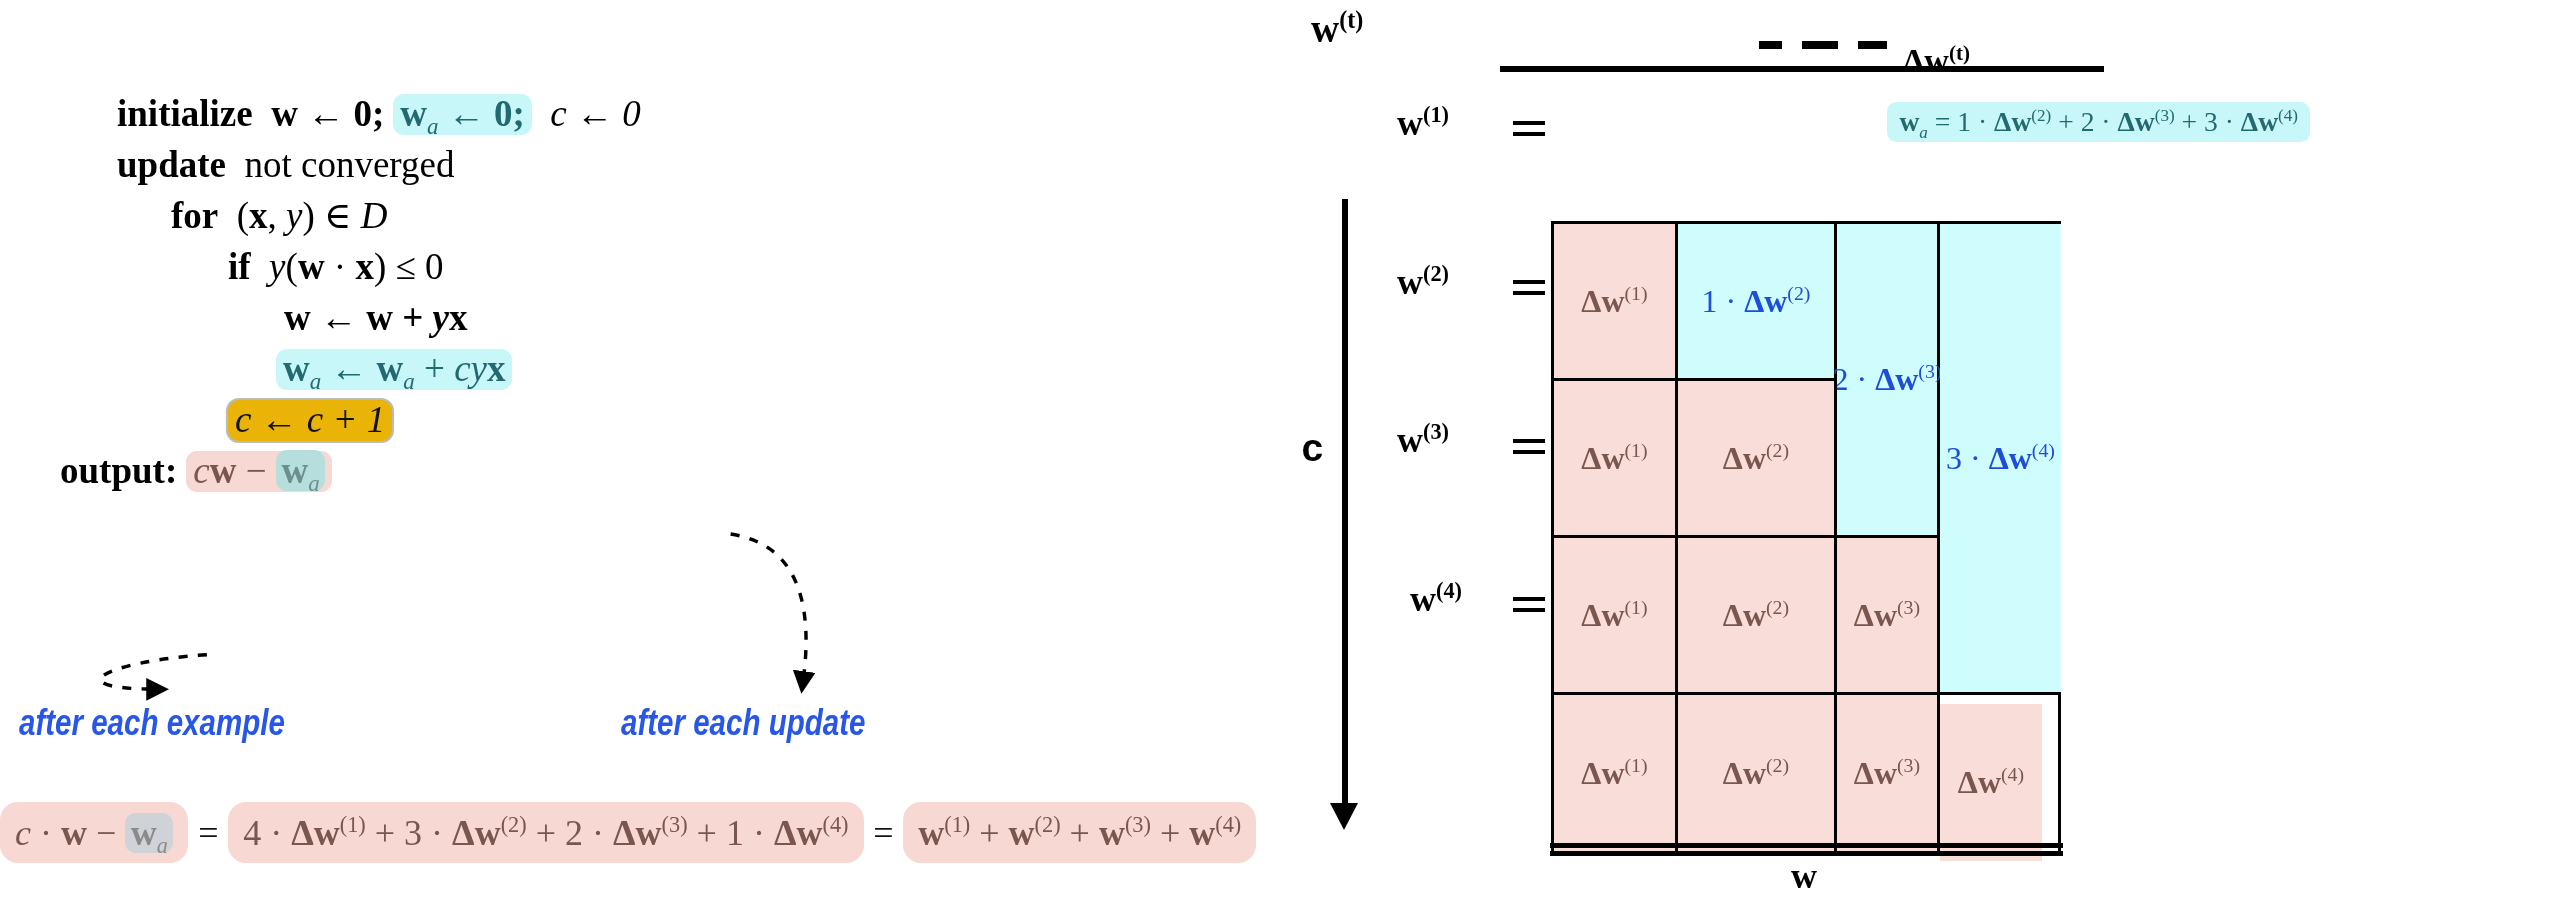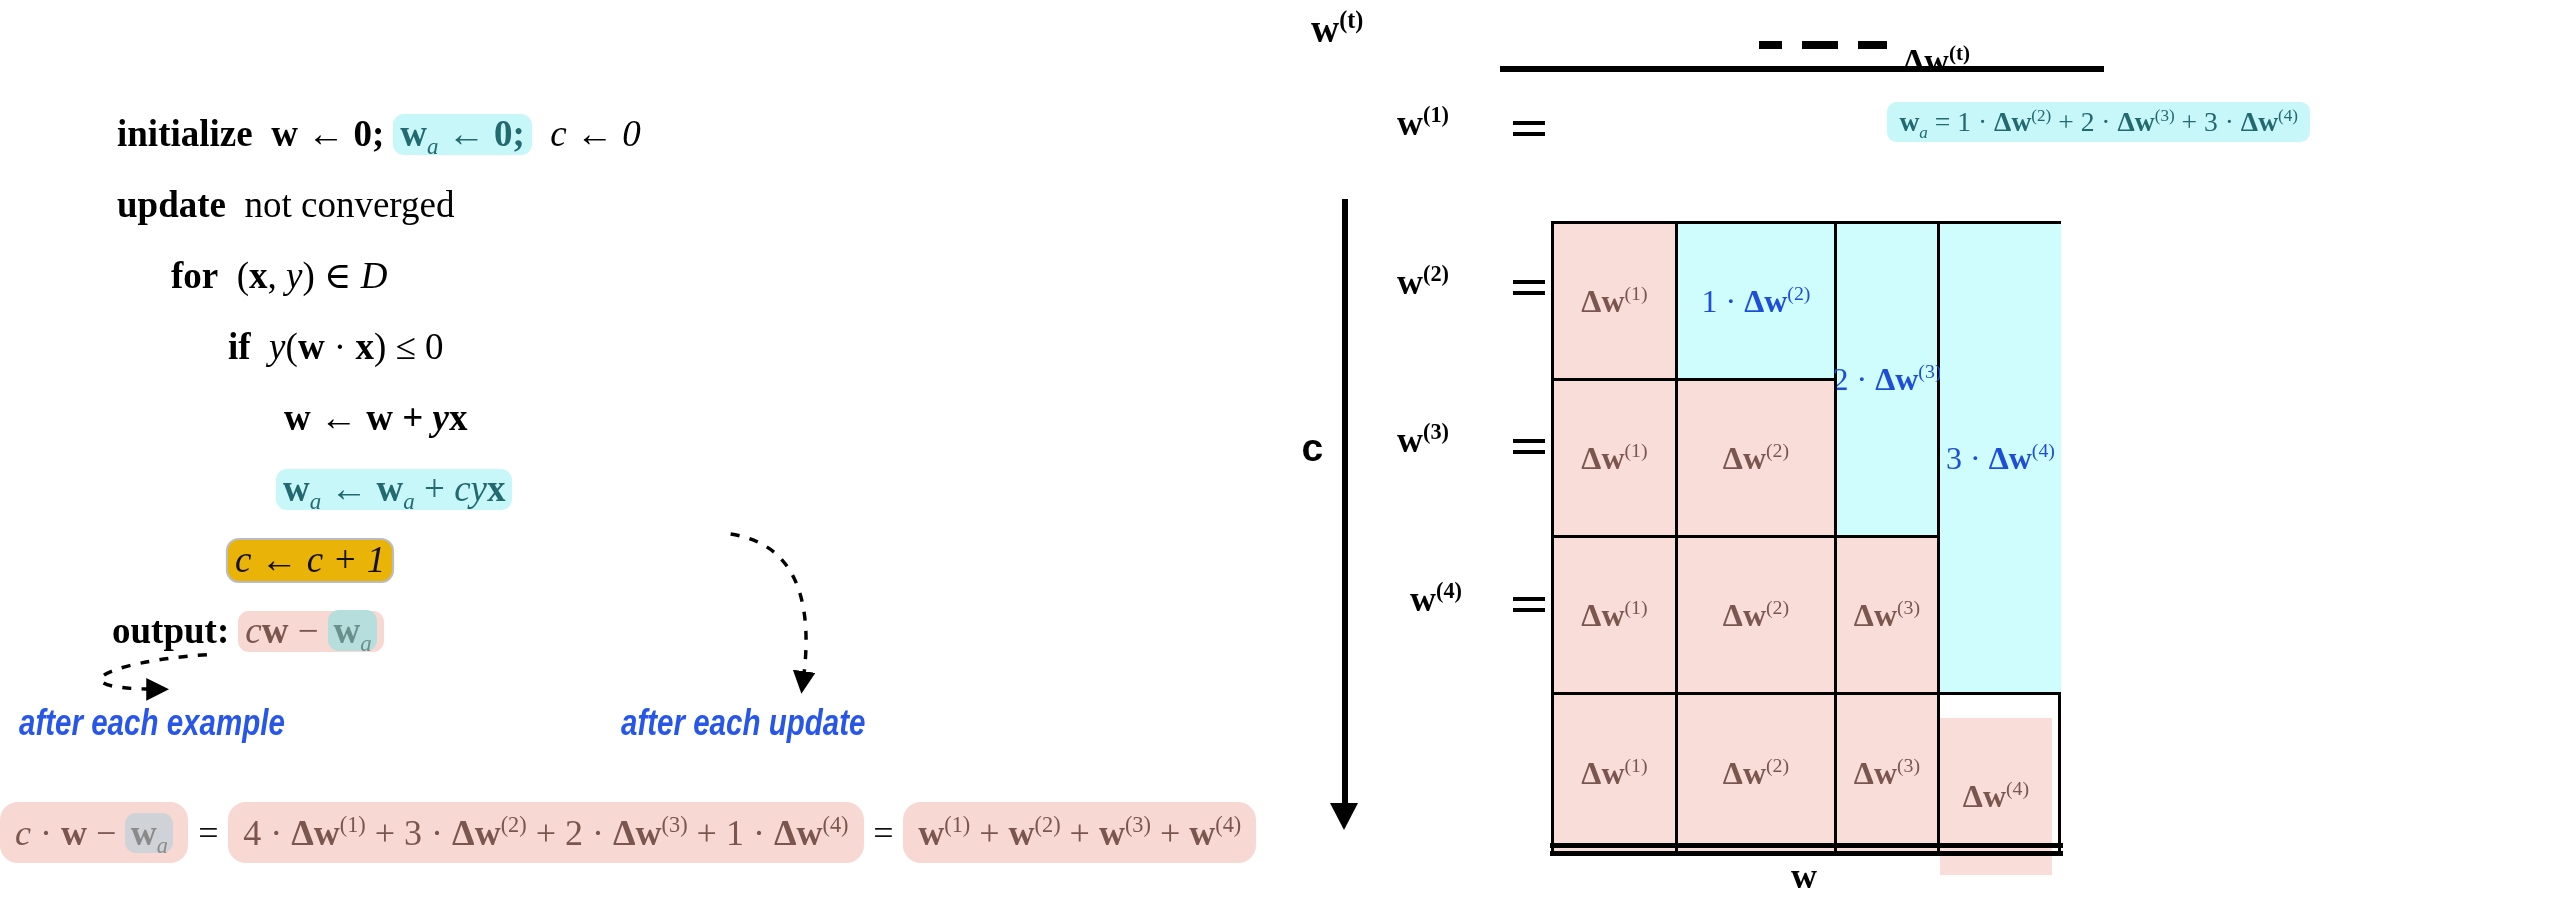--- a/index.html
+++ b/index.html
@@ -26,21 +26,20 @@
     left: 0px;
     top: 88px;
     width: 1034px;
   }
   .algo-line {
     position: relative;
     font-size: 37px;
     line-height: 51px;
     white-space: nowrap;
     height: 51px;
-    margin-top: 20px;
   }
   .kw { font-weight: bold; }
 
   .hl {
     border-radius: 11px;
     padding: 1.4px 6.9px;
     display: inline-block;
     line-height: 1.05;
   }
   .hl-cyan  { background: #c8f7fa; color: #236a70; }
@@ -183,21 +182,21 @@
   </div>
 
   <div class="algo-line" style="padding-left:276px">
     <span class="hl hl-cyan"><span class="bfv">w</span><sub class="idx">a</sub><span> ← </span><span class="bfv">w</span><sub class="idx">a</sub><span> + </span><span class="it">c</span><span class="it">y</span><span class="bfv">x</span></span>
   </div>
 
   <div class="algo-line" style="padding-left:228px">
     <span class="hl hl-gray it">c ← c + 1</span>
   </div>
 
-  <div class="algo-line" style="padding-left:112px">
+  <div class="algo-line" style="padding-left:60px">
     <span class="kw">output:</span>
     <span class="hl hl-pink"><span class="it">c</span><span class="bfv">w</span><span> − </span><span class="hl-teal-inner"><span class="bfv">w</span><sub class="idx">a</sub></span></span>
   </div>
 </div>
 
 <svg id="arrows" viewBox="0 0 1500 1306">
   <defs>
     <marker id="ah" markerWidth="7" markerHeight="7" refX="3.2" refY="3.2" orient="auto">
       <path d="M0,0 L6.6,3.2 L0,6.6 Z" fill="#000"></path>
     </marker>
@@ -309,21 +308,21 @@
       </div>
       <div class="cell pink noB" style="left: 0px; top: 471px; width: 124px; height: 157px;">
         <span style="white-space: nowrap;"><span style="font-weight:bold">Δw</span><sup class="idx">(1)</sup></span>
       </div>
       <div class="cell pink noB" style="left: 124px; top: 471px; width: 159px; height: 157px;">
         <span style="white-space: nowrap;"><span style="font-weight:bold">Δw</span><sup class="idx">(2)</sup></span>
       </div>
       <div class="cell pink noB" style="left: 283px; top: 471px; width: 103px; height: 157px;">
         <span style="white-space: nowrap;"><span style="font-weight:bold">Δw</span><sup class="idx">(3)</sup></span>
       </div>
-      <div class="cell pink noR noB" style="left: 386px; top: 494px; width: 112px; height: 157px;">
+      <div class="cell pink noR noB" style="left: 386px; top: 480px; width: 102px; height: 157px;">
         <span style="white-space: nowrap;"><span style="font-weight:bold">Δw</span><sup class="idx">(4)</sup></span>
       </div>
     </div>
 
   <div class="hrule-bot" style="left:254px; top:843px; width:513px;"></div>
   <div class="hrule-bot" style="left:254px; top:851px; width:513px;"></div>
   <div class="lbl" style="left:495px; top:855px; font-size:36px;">
     <span class="bfv">w</span>
   </div>
 </div>

